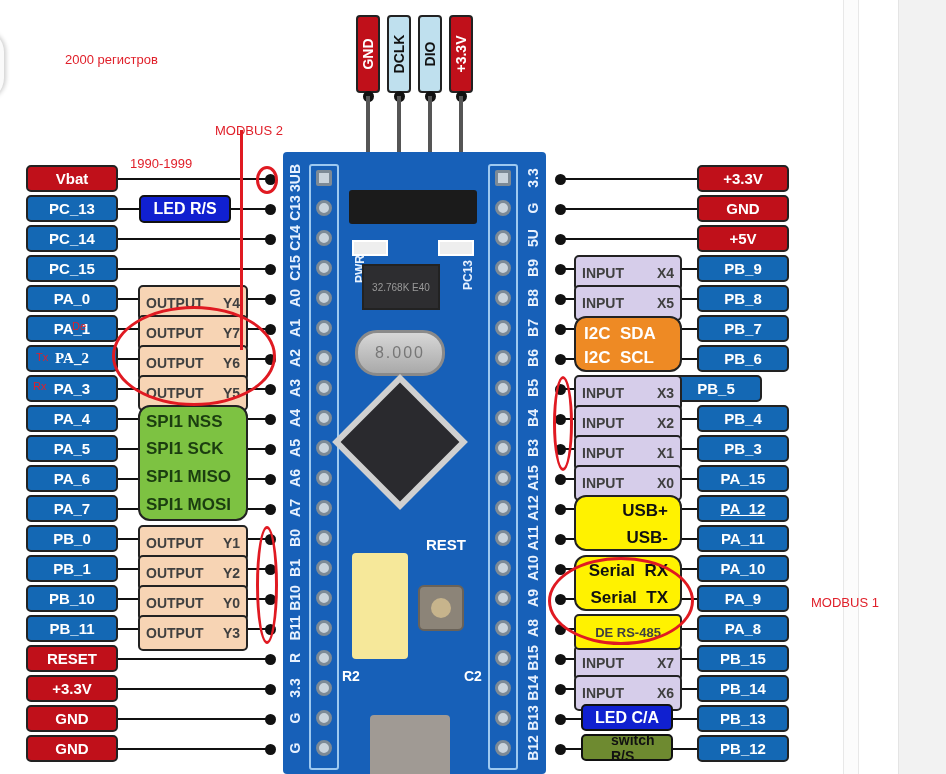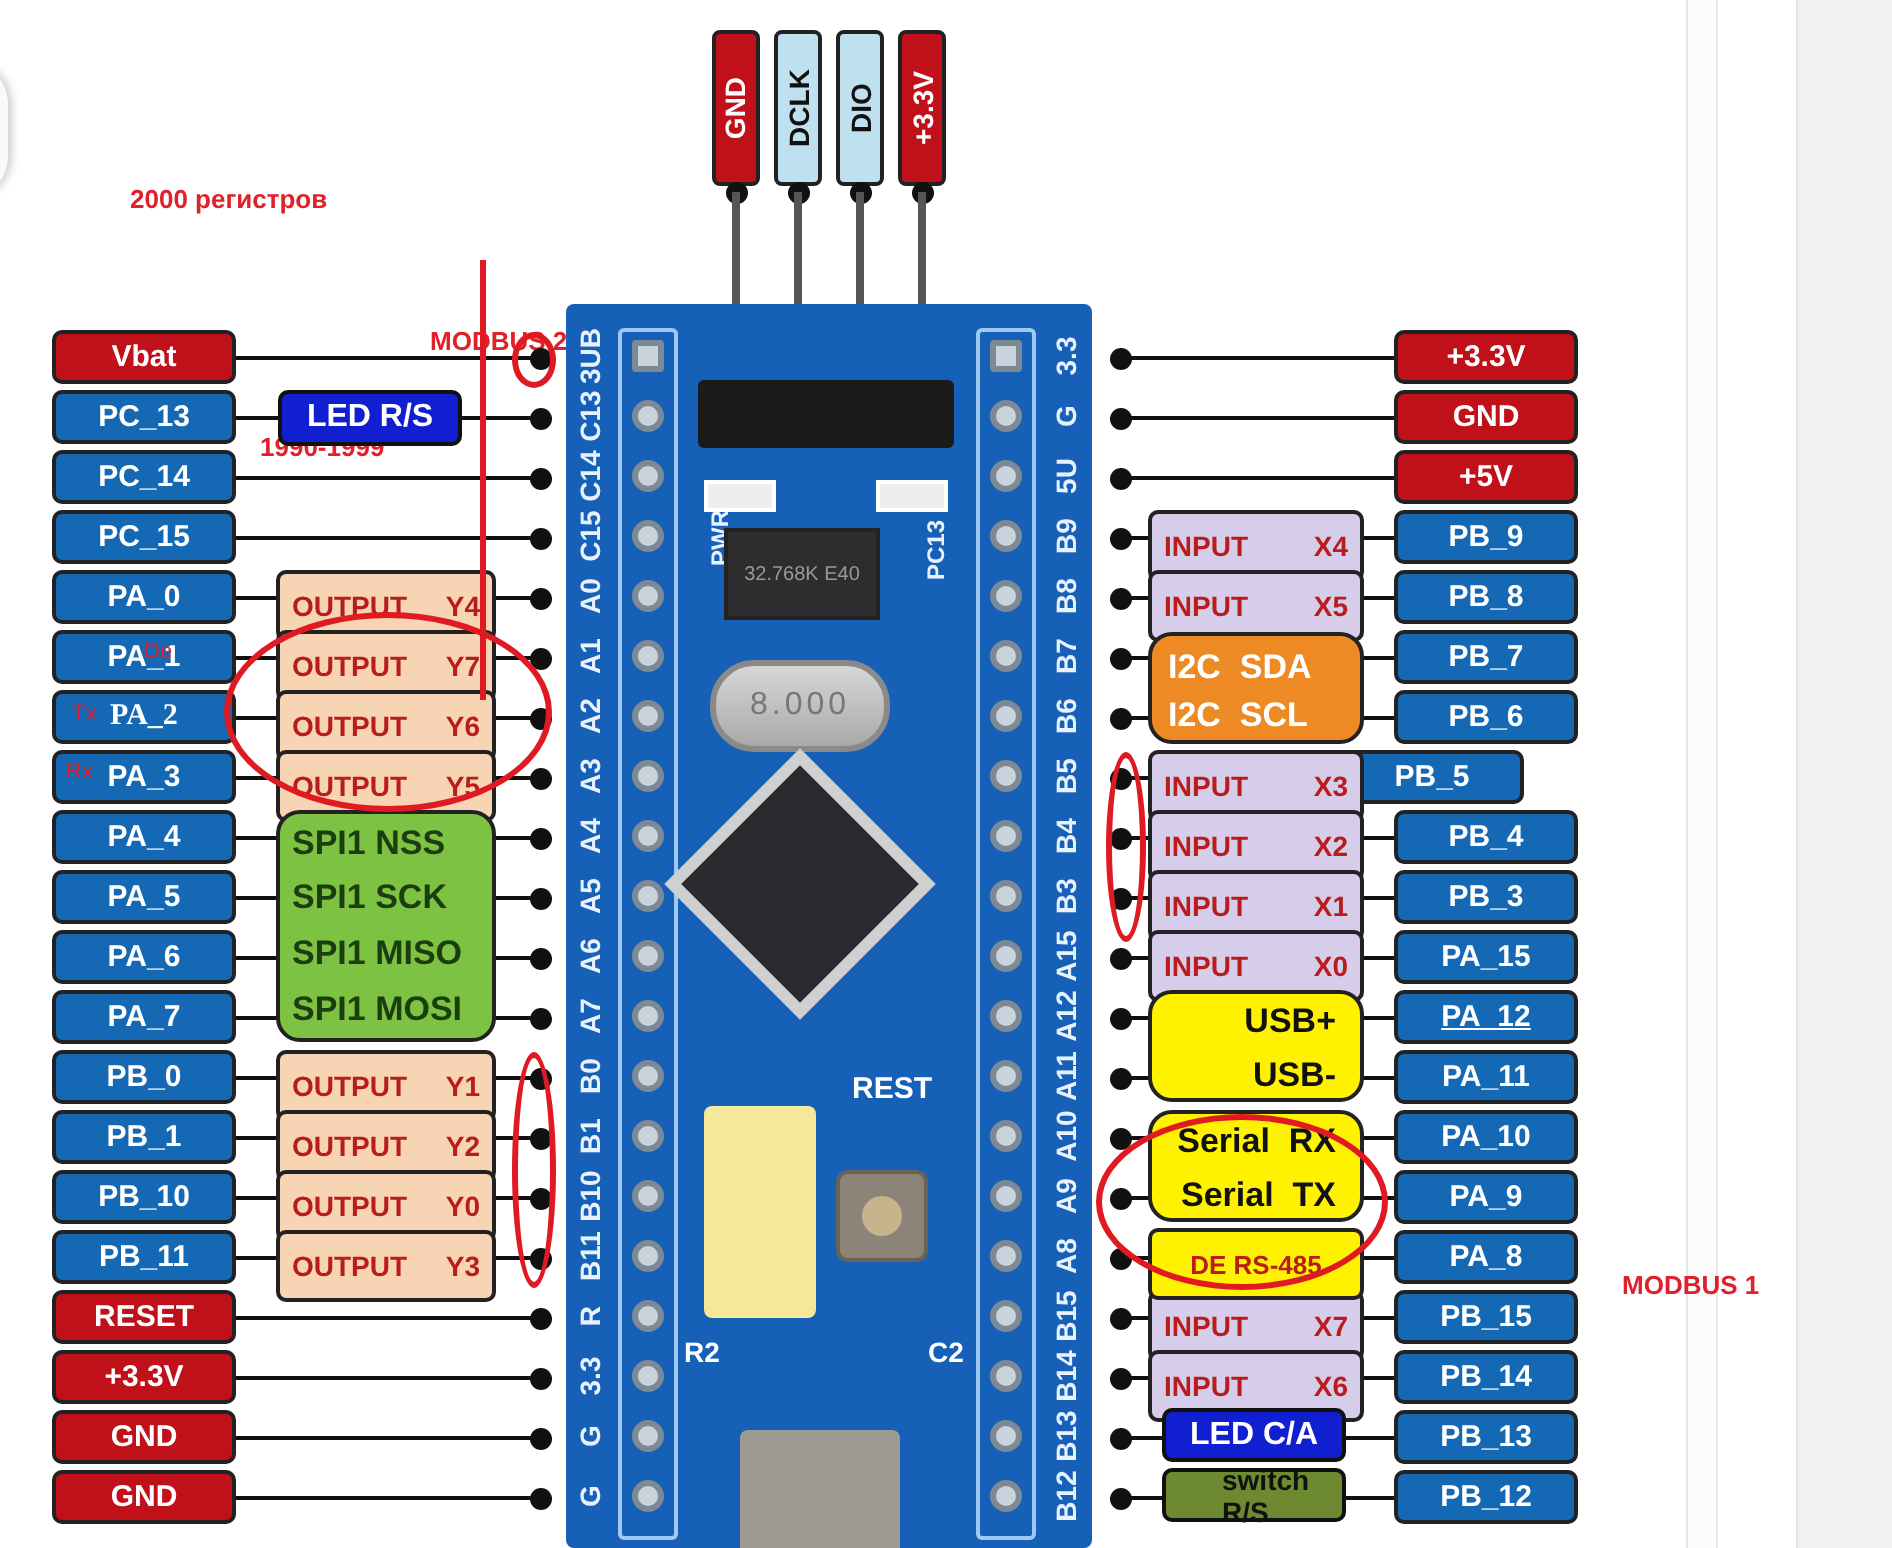--- a/index.html
+++ b/index.html
@@ -3,29 +3,29 @@
 <meta charset="utf-8">
 <style>
   * { box-sizing: border-box; margin: 0; padding: 0; }
   html, body { width: 946px; height: 774px; overflow: hidden; background: #ffffff; }
   body { position: relative; font-family: "Liberation Sans", "DejaVu Sans", sans-serif; }
 
   .right-gutter { position: absolute; top: 0; left: 843px; width: 16px; height: 774px; border-left: 1px solid #e8e8e8; border-right: 1px solid #e8e8e8; background: #fcfcfc; }
   .right-panel { position: absolute; top: 0; left: 898px; width: 48px; height: 774px; background: #f2f2f2; border-left: 1px solid #e4e4e4; }
   .left-edge { position: absolute; top: 30px; left: -18px; width: 22px; height: 70px; border-radius: 0 30px 30px 0; box-shadow: 2px 0 4px #cfcfcf; background: #fafafa; }
 
-  .note { position: absolute; color: #e0202a; font-weight: bold; font-size: 13px; white-space: nowrap; margin-top: 40px; }
+  .note { position: absolute; color: #e0202a; font-weight: normal; font-size: 13px; white-space: nowrap; }
   .note-small { position: absolute; color: #e0202a; font-size: 11px; font-weight: normal; }
 
   
   .pin { position: absolute; width: 92px; height: 27px; border: 2px solid #222; border-radius: 5px; color: #fff; font-weight: bold; font-size: 15px; display: flex; align-items: center; justify-content: center; }
   .pin.blue { background: #1468b4; }
   .pin.red { background: #c0101a; }
 
-  .tag { position: absolute; height: 27px; border: 2px solid #222; border-radius: 5px; font-weight: bold; font-size: 14px; display: flex; align-items: center; justify-content: space-between; padding: 16px 6px; color: #b91c1c; }
+  .tag { position: absolute; height: 27px; border: 2px solid #222; border-radius: 5px; font-weight: bold; font-size: 14px; display: flex; align-items: center; justify-content: space-between; padding: 16px 6px; color: #404040; }
   .tag.peach { background: #f7d4b4; }
   .tag.lav { background: #d6cdea; }
 
   .wire { position: absolute; height: 2px; background: #111; }
   .dot { position: absolute; width: 11px; height: 11px; border-radius: 50%; background: #111; }
 
   .group { position: absolute; border: 2px solid #222; border-radius: 12px; font-weight: bold; }
   .spi { background: #7dc242; color: #1b3d10; font-size: 17px; line-height: 30px; padding-left: 6px; }
   .i2c { background: #ee8a24; color: #fff; font-size: 17px; line-height: 24px; padding: 4px 8px; }
   .yellow { background: #fff200; color: #111; font-size: 17px; text-align: right; padding-right: 12px; }
@@ -57,21 +57,21 @@
 </style>
 </head>
 <body>
 
 <div class="left-edge"></div>
 <div class="right-gutter"></div>
 <div class="right-panel"></div>
 
 <div class="note" style="left:65px;top:52px;">2000 регистров</div>
 <div class="note" style="left:215px;top:123px;">MODBUS 2</div>
-<div class="note" style="left:130px;top:176px;">1990-1999</div>
+<div class="note" style="left:130px;top:156px;">1990-1999</div>
 <div class="note" style="left:811px;top:595px;">MODBUS 1</div>
 <div class="note-small" style="left:36px;top:320px;z-index:5;padding-left:36px;">De</div>
 <div class="note-small" style="left:36px;top:351px;z-index:5;">Tx</div>
 <div class="note-small" style="left:33px;top:380px;z-index:5;">Rx</div>
 
 <div id="top-header">
     <div class="header-pin red" style="left:356px;">
       <span>GND</span>
     </div>
     <div class="dot" style="left:363px;top:91px;"></div>

